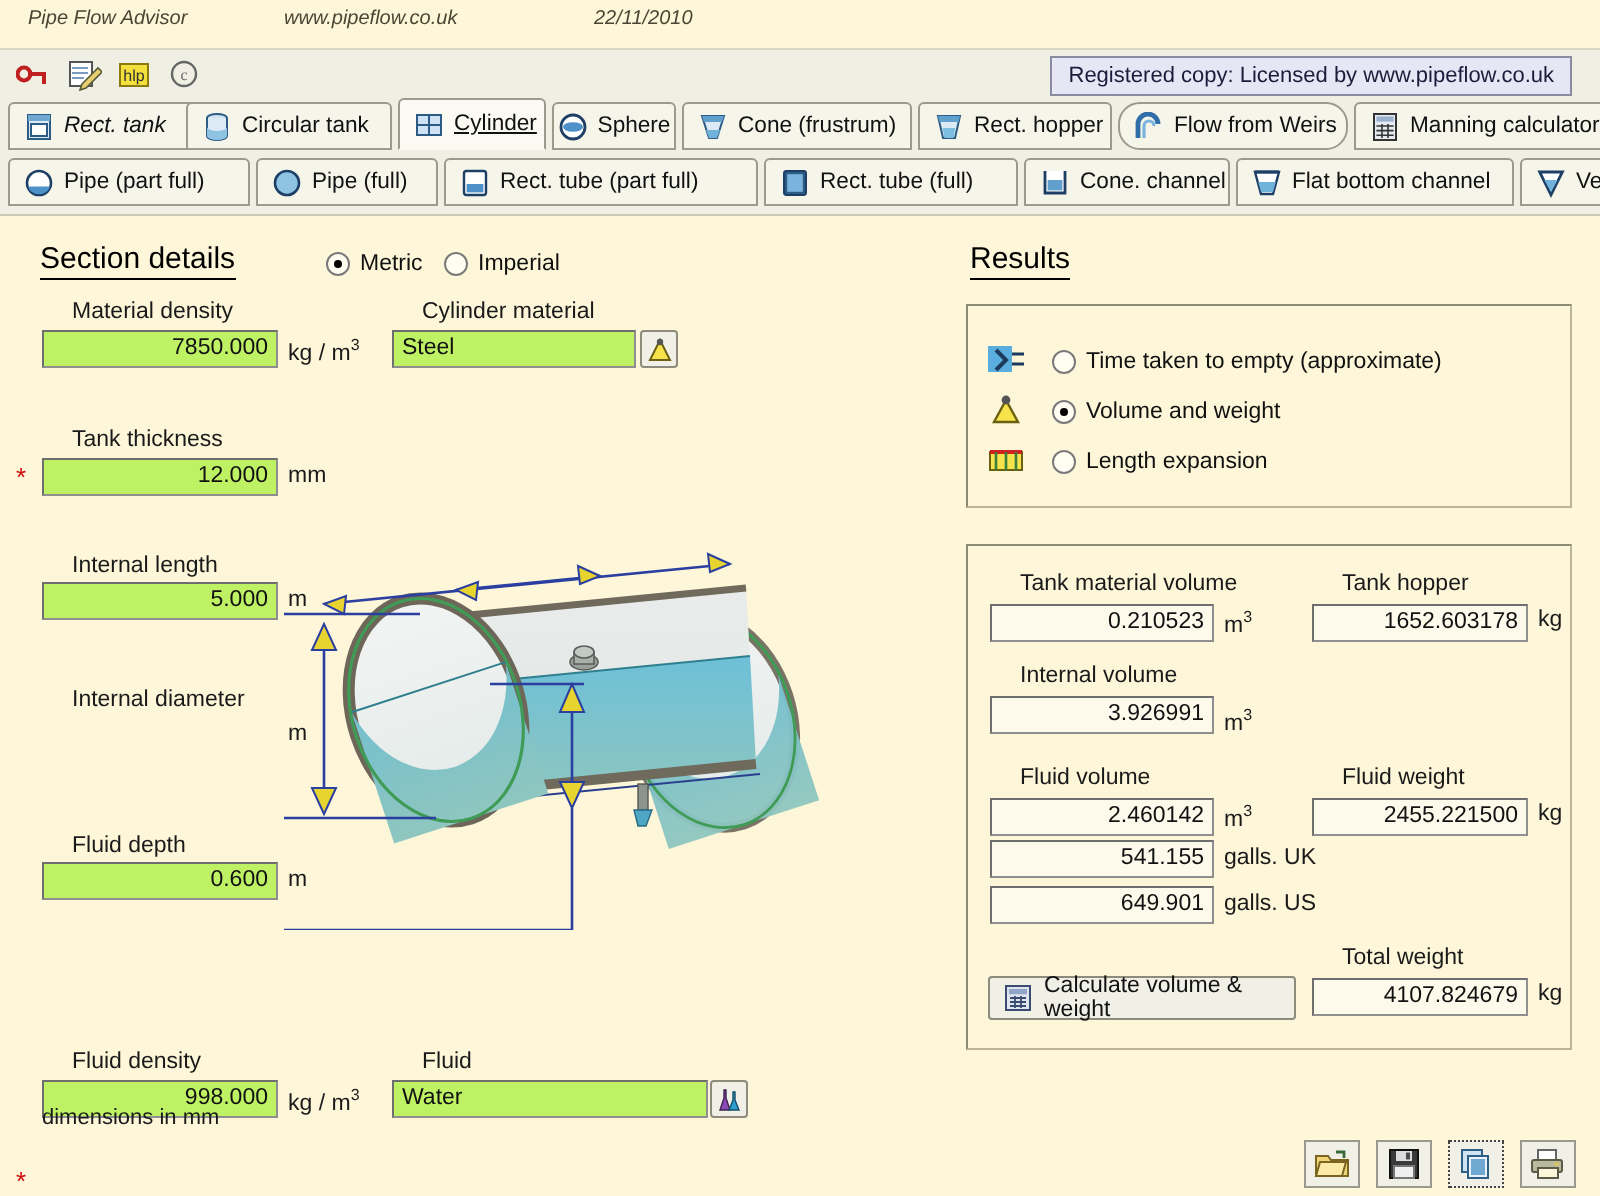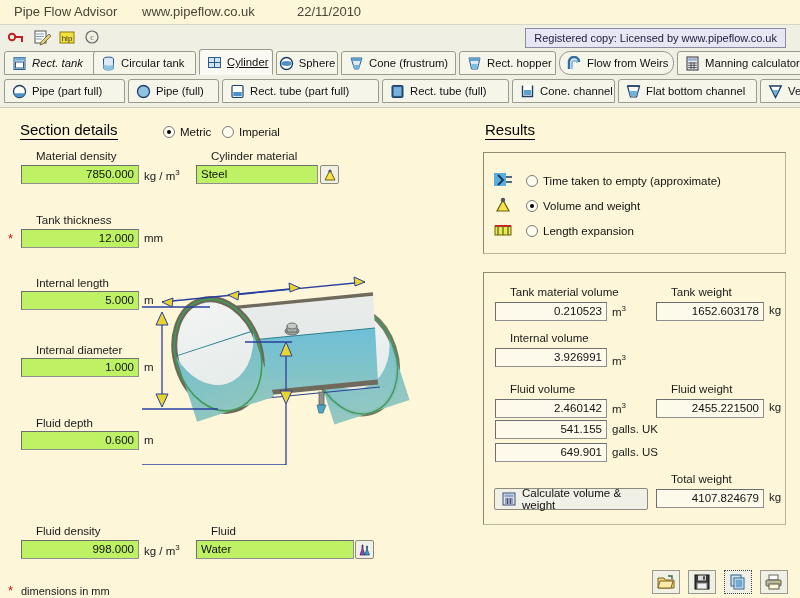--- a/index.html
+++ b/index.html
@@ -7,21 +7,21 @@
     width:800px;height:598px;overflow:hidden;
     background:#fdf6d8;
     font-family:"Liberation Sans", sans-serif;
     font-size:11px;color:#000;
     -webkit-font-smoothing:none;
   }
   #app{position:relative;width:800px;height:598px;}
 
   
   .titlebar{position:absolute;left:0;top:0;width:800px;height:24px;background:#fdf6d8;}
-  .titlebar .t{position:absolute;top:4px;color:#4a4636;font-size:13px;white-space:nowrap;}
+  .titlebar .t{position:absolute;top:4px;color:#4a4636;font-size:10px;white-space:nowrap;font-style:italic;}
   .t-app{left:14px;}
   .t-url{left:142px;}
   .t-date{left:297px;}
 
   
   .toolbar{position:absolute;left:0;top:24px;width:800px;height:24px;
            background:#f0efe4;border-top:1px solid #d8d6c4;border-bottom:1px solid #c9c7b5;}
   .tb-ico{position:absolute;top:3px;width:18px;height:18px;cursor:pointer;}
   .tb-ico svg{display:block;}
   .lic{position:absolute;right:14px;top:3px;height:16px;line-height:16px;
@@ -297,21 +297,20 @@
   <div class="lbl" style="left:21px;top:214px;">Tank thickness</div>
   <div class="star" style="left:8px;top:232px;">*</div>
   <div class="inp" style="left:21px;top:229px;width:118px;">12.000</div>
   <div class="unit" style="left:144px;top:232px;">mm</div>
 
   <div class="lbl" style="left:21px;top:277px;">Internal length</div>
   <div class="inp" style="left:21px;top:291px;width:118px;">5.000</div>
   <div class="unit" style="left:144px;top:294px;">m</div>
 
   <div class="lbl" style="left:21px;top:344px;">Internal diameter</div>
-  <div class="inp" style="left:21px;top:358px;width:118px;">1.000</div>
   <div class="unit" style="left:144px;top:361px;">m</div>
 
   <div class="lbl" style="left:21px;top:417px;">Fluid depth</div>
   <div class="inp" style="left:21px;top:431px;width:118px;">0.600</div>
   <div class="unit" style="left:144px;top:434px;">m</div>
 
   <div class="lbl" style="left:21px;top:525px;">Fluid density</div>
   <div class="inp" style="left:21px;top:540px;width:118px;">998.000</div>
   <div class="unit" style="left:144px;top:543px;">
     <span>kg / m</span><span class="sup">3</span>
@@ -320,21 +319,21 @@
   <div class="lbl" style="left:196px;top:525px;">Fluid</div>
   <div class="inp left" style="left:196px;top:540px;width:158px;">Water</div>
   <div class="btn flat" style="left:355px;top:540px;width:19px;height:19px;">
     <svg width="14" height="14" viewBox="0 0 14 14">
       <path d="M4 2v4L2 12h5L5 6V2z" fill="#8a4ab8" stroke="#40204f" stroke-width=".7"></path>
       <path d="M8.5 3v4l-2 5h5l-2-5V3z" fill="#2f9fd0" stroke="#14506a" stroke-width=".7"></path>
     </svg>
   </div>
 
   <div class="star" style="left:8px;top:584px;">*</div>
-  <div class="note" style="left:21px;top:585px;">dimensions in mm</div>
+  <div class="note" style="left:21px;top:553px;">dimensions in mm</div>
 
   <div class="diagram">
     <svg width="300" height="215" viewBox="0 0 300 215">
       <defs>
         <linearGradient id="bodyTop" x1="0" y1="0" x2="0" y2="1">
           <stop offset="0" stop-color="#e9ecea"></stop>
             <stop offset="1" stop-color="#dfe6e4"></stop>
         </linearGradient>
         <linearGradient id="bodyFluid" x1="0" y1="0" x2="0" y2="1">
           <stop offset="0" stop-color="#63bcd6"></stop>
@@ -455,21 +454,21 @@
   <div class="rlbl" style="left:543px;top:225px;">Length expansion</div>
 
   <div class="panel" style="left:483px;top:272px;width:303px;height:253px;"></div>
 
   <div class="lbl" style="left:495px;top:286px;">Tank material volume</div>
   <div class="inp res" style="left:495px;top:302px;width:112px;">0.210523</div>
   <div class="unit" style="left:612px;top:304px;">
     <span>m</span><span class="sup">3</span>
   </div>
 
-  <div class="lbl" style="left:656px;top:286px;">Tank weight</div>
+  <div class="lbl" style="left:656px;top:286px;">Tank hopper</div>
   <div class="inp res" style="left:656px;top:302px;width:108px;">1652.603178</div>
   <div class="unit" style="left:769px;top:304px;">kg</div>
 
   <div class="lbl" style="left:495px;top:332px;">Internal volume</div>
   <div class="inp res" style="left:495px;top:348px;width:112px;">3.926991</div>
   <div class="unit" style="left:612px;top:353px;">
     <span>m</span><span class="sup">3</span>
   </div>
 
   <div class="lbl" style="left:495px;top:383px;">Fluid volume</div>

